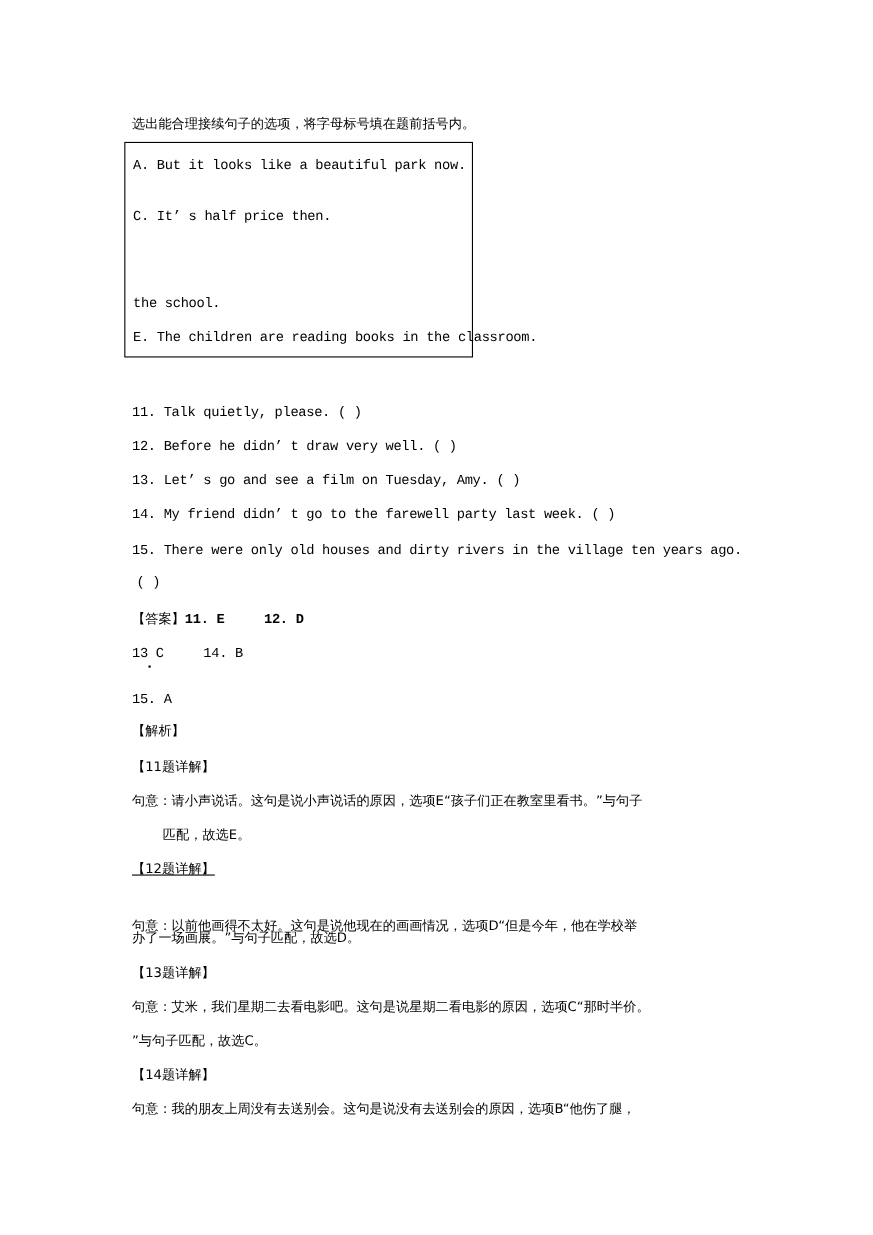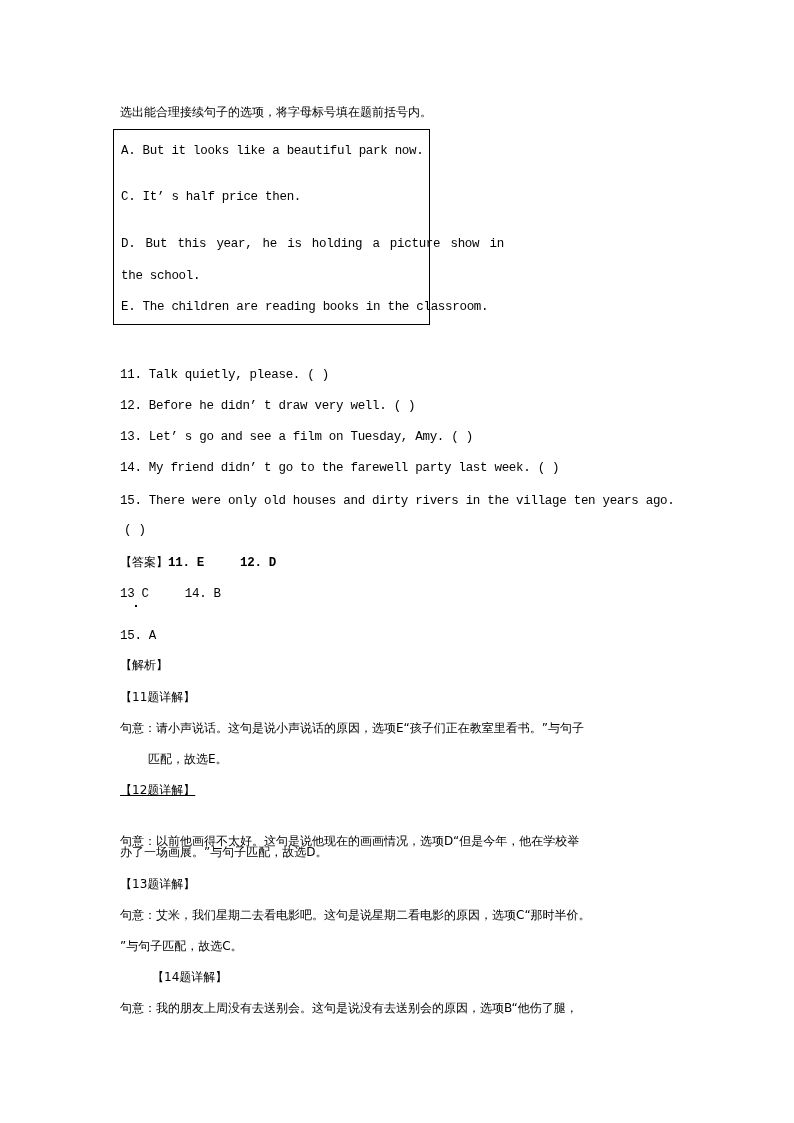--- a/index.html
+++ b/index.html
@@ -12,45 +12,44 @@
   .dot { position: absolute; left: 135px; top: 605px; width: 2px; height: 2px; background: #000; }
 </style>
 </head>
 <body>
 
 <div class="line cn" style="top:103px;">选出能合理接续句子的选项，将字母标号填在题前括号内。</div>
 
 <div class="optbox">
   <div class="opt mono" style="top:14px;">A. But it looks like a beautiful park now.</div>
   <div class="opt mono" style="top:60px;">C. It’ s half price then.</div>
-  <div class="opt mono" style="top:107px; word-spacing:3px;">D.  But this year, he is holding a picture show in</div>
   <div class="opt mono" style="top:139px;">the school.</div>
   <div class="opt mono" style="top:170px;">E. The children are reading books in the classroom.</div>
 </div>
 
 <div class="line mono" style="top:366px;"><span>11. Talk quietly, please.</span> <span>(        )</span></div>
 <div class="line mono" style="top:397px;"><span>12. Before he didn’ t draw very well.</span> <span>(        )</span></div>
 <div class="line mono" style="top:428px;"><span>13. Let’ s go and see a film on Tuesday, Amy.</span> <span>(        )</span></div>
 <div class="line mono" style="top:459px;"><span>14. My friend didn’ t go to the farewell party last week.</span> <span>(        )</span></div>
 <div class="line mono" style="top:492px;">15. There were only old houses and dirty rivers in the village ten years ago.</div>
 <div class="line mono" style="top:521px; left:124px;">(        )</div>
 
 <div class="line" style="top:553px;"><span class="cn">【答案】</span><span class="mono" style="white-space:pre;font-weight:bold;">11. E     12. D</span></div>
 <div class="line mono" style="top:585px; white-space:pre;">13 C     14. B</div>
 <div class="dot"></div>
 <div class="line mono" style="top:627px;">15. A</div>
 
-<div class="line cn" style="top:656px;">【解析】</div>
+<div class="line cn" style="top:656px;font-family:Liberation Mono, monospace;">【解析】</div>
 
 <div class="line cn" style="top:688px;">【11题详解】</div>
 <div class="line cn" style="top:719px;">句意：请小声说话。这句是说小声说话的原因，选项E“孩子们正在教室里看书。”与句子</div>
 <div class="line cn" style="top:750px;padding-left:28px;">匹配，故选E。</div>
 
 <div class="line cn" style="top:781px;text-decoration:underline;">【12题详解】</div>
 <div class="line cn" style="top:832px;">句意：以前他画得不太好。这句是说他现在的画画情况，选项D“但是今年，他在学校举</div>
 <div class="line cn" style="top:843px;">办了一场画展。”与句子匹配，故选D。</div>
 
 <div class="line cn" style="top:875px;">【13题详解】</div>
 <div class="line cn" style="top:906px;">句意：艾米，我们星期二去看电影吧。这句是说星期二看电影的原因，选项C“那时半价。</div>
 <div class="line cn" style="top:937px;">”与句子匹配，故选C。</div>
 
-<div class="line cn" style="top:968px;margin-left:32px;">【14题详解】</div>
+<div class="line cn" style="top:968px;">【14题详解】</div>
 <div class="line cn" style="top:999px;">句意：我的朋友上周没有去送别会。这句是说没有去送别会的原因，选项B“他伤了腿，</div>
 
 </body></html>

